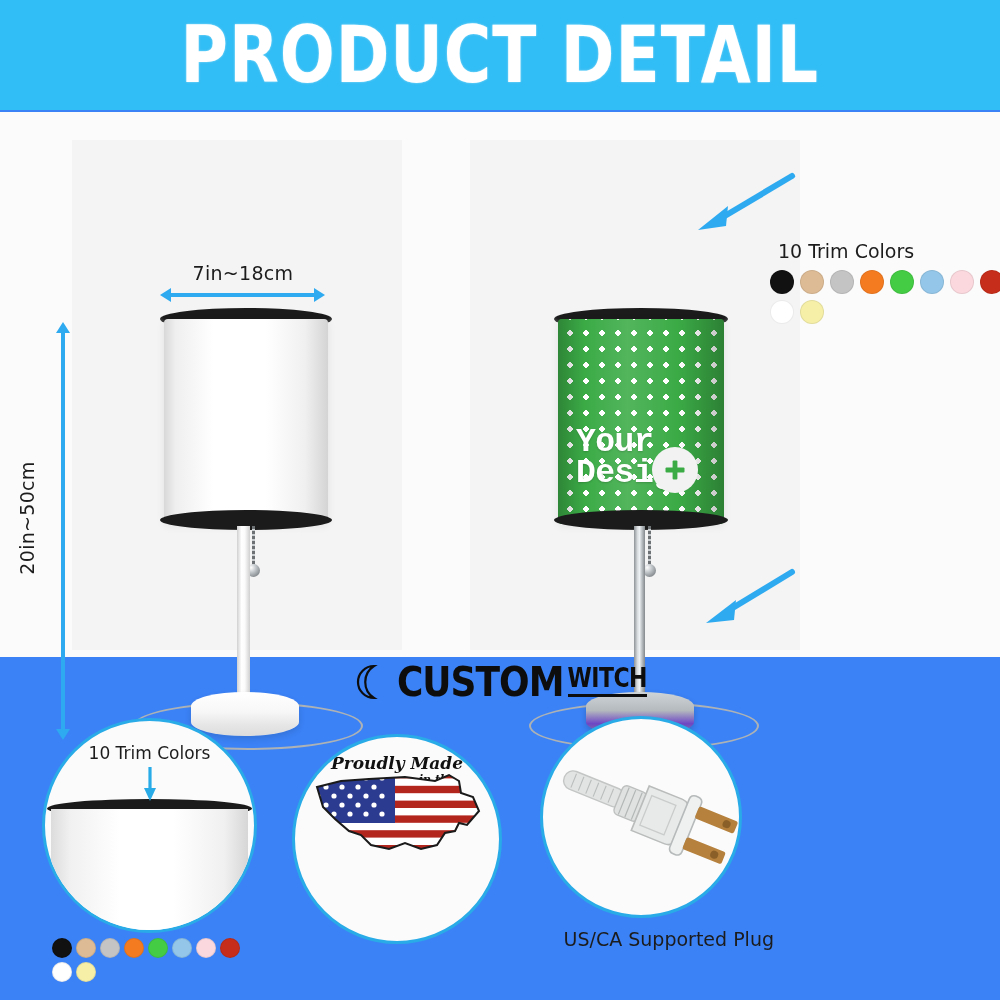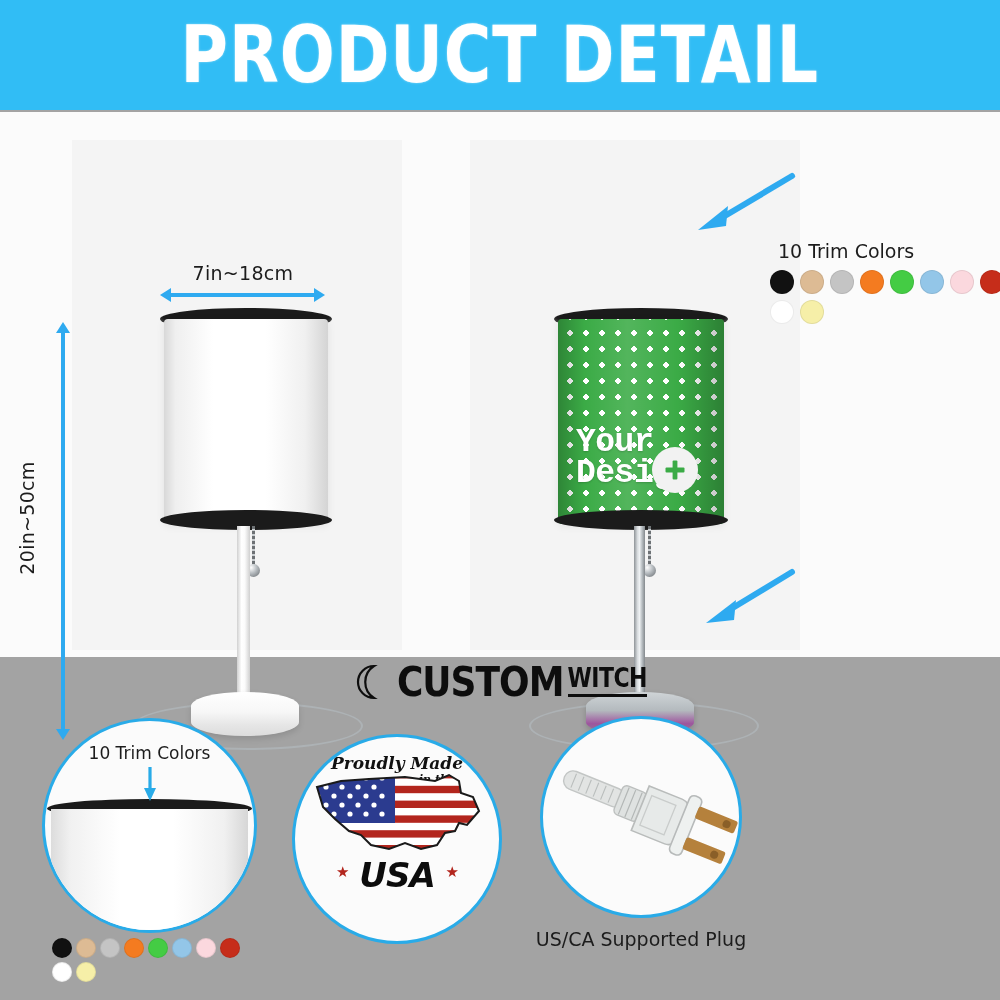--- a/index.html
+++ b/index.html
@@ -2,21 +2,21 @@
 <html><head>
 <meta charset="utf-8">
 <style>
   * { box-sizing: border-box; margin: 0; padding: 0; }
   html, body {
     width: 1000px; height: 1000px;
     background: #ffffff;
     font-family: "DejaVu Sans", "Liberation Sans", sans-serif;
     overflow: hidden;
   }
-  #page { position: relative; width: 1000px; height: 1000px; background: #a3a3a3; }
+  #page { position: relative; width: 1000px; height: 1000px; background: #3b82f6; }
 
   
   .header {
     position: absolute; left: 0; top: 0; width: 1000px; height: 110px;
     background: #31bdf5;
     display: flex; align-items: center; justify-content: center;
   }
   .header-title {
     color: #ffffff;
     font-size: 66px;
@@ -183,21 +183,21 @@
   
   .features {
     position: absolute; left: 0; top: 708px; width: 1000px; height: 292px;
   }
   .feature { position: absolute; }
   .circle {
     position: absolute; border-radius: 50%;
     border: 3px solid #29abe8; background: #fbfbfb; overflow: hidden;
   }
   .feature-label {
-    position: absolute; text-align: center; font-size: 19px; color: #1c1c1c;
+    position: absolute; text-align: right; font-size: 19px; color: #1c1c1c;
     white-space: nowrap;
   }
 
   
   .c1-label {
     position: absolute; left: 0; right: 0; top: 22px; text-align: center;
     font-size: 17px; color: #1c1c1c; z-index: 3;
   }
   .c1-arrow { position: absolute; left: 50%; top: 46px; margin-left: -6px; z-index: 3; }
   .c1-shade {
@@ -428,25 +428,20 @@
                   <circle cx="41" cy="43" r="2.6"></circle>
                   <circle cx="57" cy="43" r="2.6"></circle>
                   <circle cx="73" cy="43" r="2.6"></circle>
               </g>
             </g>
             <path d="M8 16 L32 10 L60 8 L96 6 L126 10 L140 4 L150 10 L152 22 L164 26 L170 40
                      L158 54 L150 52 L146 60 L136 62 L128 74 L112 78 L96 72 L80 78 L62 74
                      L52 64 L40 60 L26 48 L14 36 Z" fill="none" stroke="#1a1a1a" stroke-width="2"></path>
           </svg>
 
-          <div class="usa-word">
-            <span class="usa-star">★</span>
-            <span>USA</span>
-            <span class="usa-star">★</span>
-          </div>
         </div>
       </div>
     </div>
 
     <div class="feature" style="left:540px; top:8px; width:202px; height:202px;">
       <div class="circle" style="left:0; top:0; width:202px; height:202px;">
         <svg class="plug-svg" width="190" height="150" viewBox="0 0 190 150">
           <g transform="rotate(22 95 75)">
             <rect x="4" y="58" width="64" height="19" rx="9" fill="#e2e4e3" stroke="#c3c6c5" stroke-width="1.4"></rect>
             <g stroke="#b9bdbc" stroke-width="1.1">

